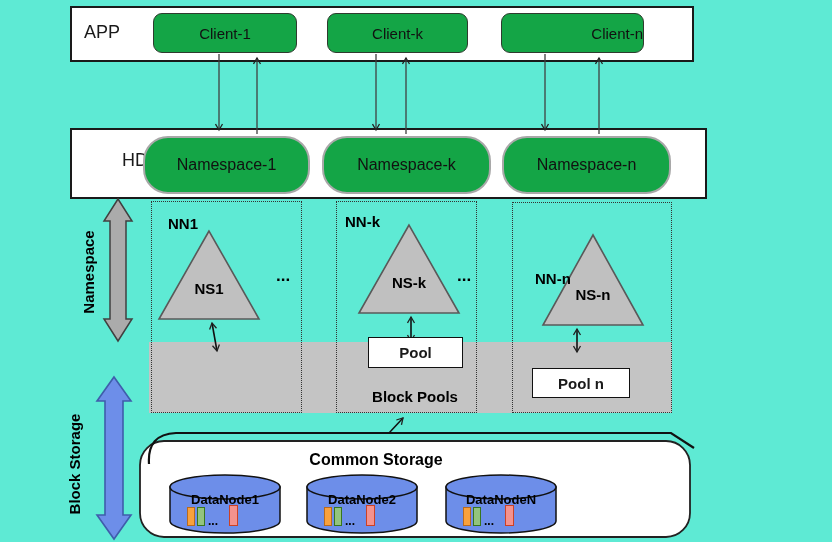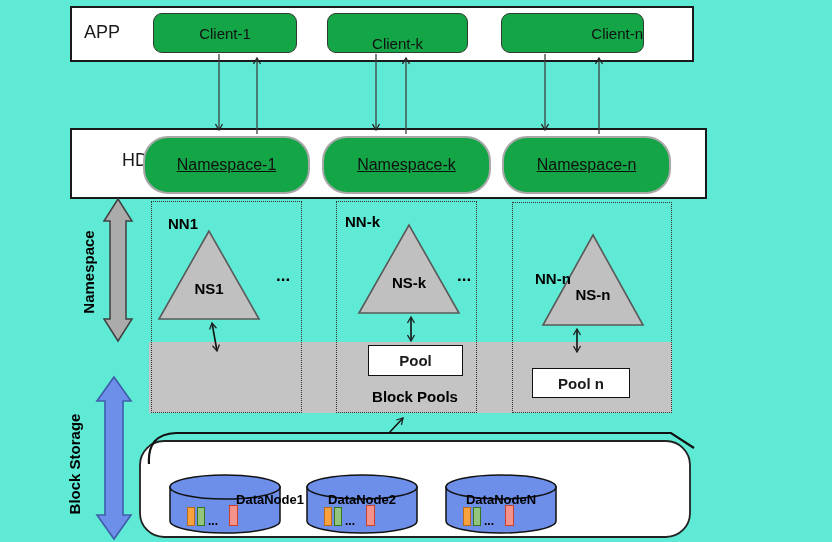--- a/index.html
+++ b/index.html
@@ -9,21 +9,21 @@
     overflow:hidden;
   }
   .abs{position:absolute;}
   .frame{border:2px solid #1a1a1a;background:#ffffff;box-sizing:border-box;}
   .layer-label{font-size:18px;color:#1a1a1a;}
   .greenbox{
     background:#14a546;box-sizing:border-box;display:flex;align-items:center;justify-content:center;
     color:#111;
   }
   .client{border:1.6px solid #2f3b2f;border-radius:9px;font-size:15px;}
-  .ns{border:2px solid #a8a8a8;border-radius:25px;font-size:16px;text-decoration:underline;}
+  .ns{border:2px solid #a8a8a8;border-radius:25px;font-size:16px;}
   .dashedcol{border:1px dotted #333;box-sizing:border-box;background:transparent;}
   .band{background:#c4c4c4;}
   .poolbox{
     background:#ffffff;border:1.8px solid #111;box-sizing:border-box;
     display:flex;align-items:center;justify-content:center;font-weight:bold;font-size:15px;
   }
   .blabel{font-weight:bold;font-size:15px;color:#000;}
   .center{display:flex;align-items:center;justify-content:center;text-align:center;}
   .rot{transform:rotate(-90deg);transform-origin:center center;}
   .dn-label{font-weight:bold;font-size:13px;color:#000;text-align:center;}
@@ -37,21 +37,21 @@
 </head>
 <body>
 
 <div class="canvas">
 
   <div class="abs frame" style="left:70px;top:6px;width:624px;height:56px;"></div>
   <div class="abs layer-label" style="left:84px;top:22px;">APP</div>
   <div class="abs greenbox client" style="left:153px;top:13px;width:144px;height:40px;">
       <span>Client-1</span>
     </div>
-  <div class="abs greenbox client" style="left:327px;top:13px;width:141px;height:40px;align-items:flex-end;">
+  <div class="abs greenbox client" style="left:327px;top:13px;width:141px;height:40px;">
       <span>Client-k</span>
     </div>
   <div class="abs greenbox client" style="left:501px;top:13px;width:143px;height:40px;justify-content:flex-end;">
       <span>Client-n</span>
     </div>
 
   <div class="abs frame" style="left:70px;top:128px;width:637px;height:71px;"></div>
   <div class="abs layer-label" style="left:78px;top:150px;margin-left:44px;">HDFS</div>
   <div class="abs greenbox ns" style="left:143px;top:136px;width:167px;height:58px;">
       <span>Namespace-1</span>
@@ -121,31 +121,32 @@
   <div class="abs blabel" style="left:168px;top:215px;">NN1</div>
   <div class="abs blabel" style="left:345px;top:213px;">NN-k</div>
   <div class="abs blabel" style="left:535px;top:222px;margin-top:48px;">NN-n</div>
   <div class="abs blabel center" style="left:179px;top:280px;width:60px;">NS1</div>
   <div class="abs blabel center" style="left:379px;top:274px;width:60px;">NS-k</div>
   <div class="abs blabel center" style="left:563px;top:286px;width:60px;">NS-n</div>
 
   <div class="abs blabel" style="left:276px;top:266px;font-size:17px;">...</div>
   <div class="abs blabel" style="left:457px;top:266px;font-size:17px;">...</div>
 
-  <div class="abs poolbox" style="left:368px;top:345px;width:95px;height:31px;">
+  <div class="abs poolbox" style="left:368px;top:337px;width:95px;height:31px;">
       <span>Pool</span>
     </div>
   <div class="abs poolbox" style="left:532px;top:368px;width:98px;height:30px;">
       <span>Pool n</span>
     </div>
 
   <div class="abs blabel center" style="left:345px;top:388px;width:140px;">Block Pools</div>
 
+  <div class="abs blabel center" style="left:286px;top:451px;width:180px;font-size:16px;">Common Storage</div>
 
-  <div class="abs dn-label" style="left:170px;top:492px;width:110px;margin-left:45px;">DataNode1</div>
+  <div class="abs dn-label" style="left:170px;top:492px;width:110px;">DataNode1</div>
   <div class="bar orange" style="left:187px;top:507px;width:8px;height:19px;"></div>
   <div class="bar green" style="left:197px;top:507px;width:8px;height:19px;"></div>
   <div class="dots-small" style="left:208px;top:516px;">...</div>
   <div class="bar pink" style="left:229px;top:505px;width:9px;height:21px;"></div>
 
   <div class="abs dn-label" style="left:307px;top:492px;width:110px;">DataNode2</div>
   <div class="bar orange" style="left:324px;top:507px;width:8px;height:19px;"></div>
   <div class="bar green" style="left:334px;top:507px;width:8px;height:19px;"></div>
   <div class="dots-small" style="left:345px;top:516px;">...</div>
   <div class="bar pink" style="left:366px;top:505px;width:9px;height:21px;"></div>

